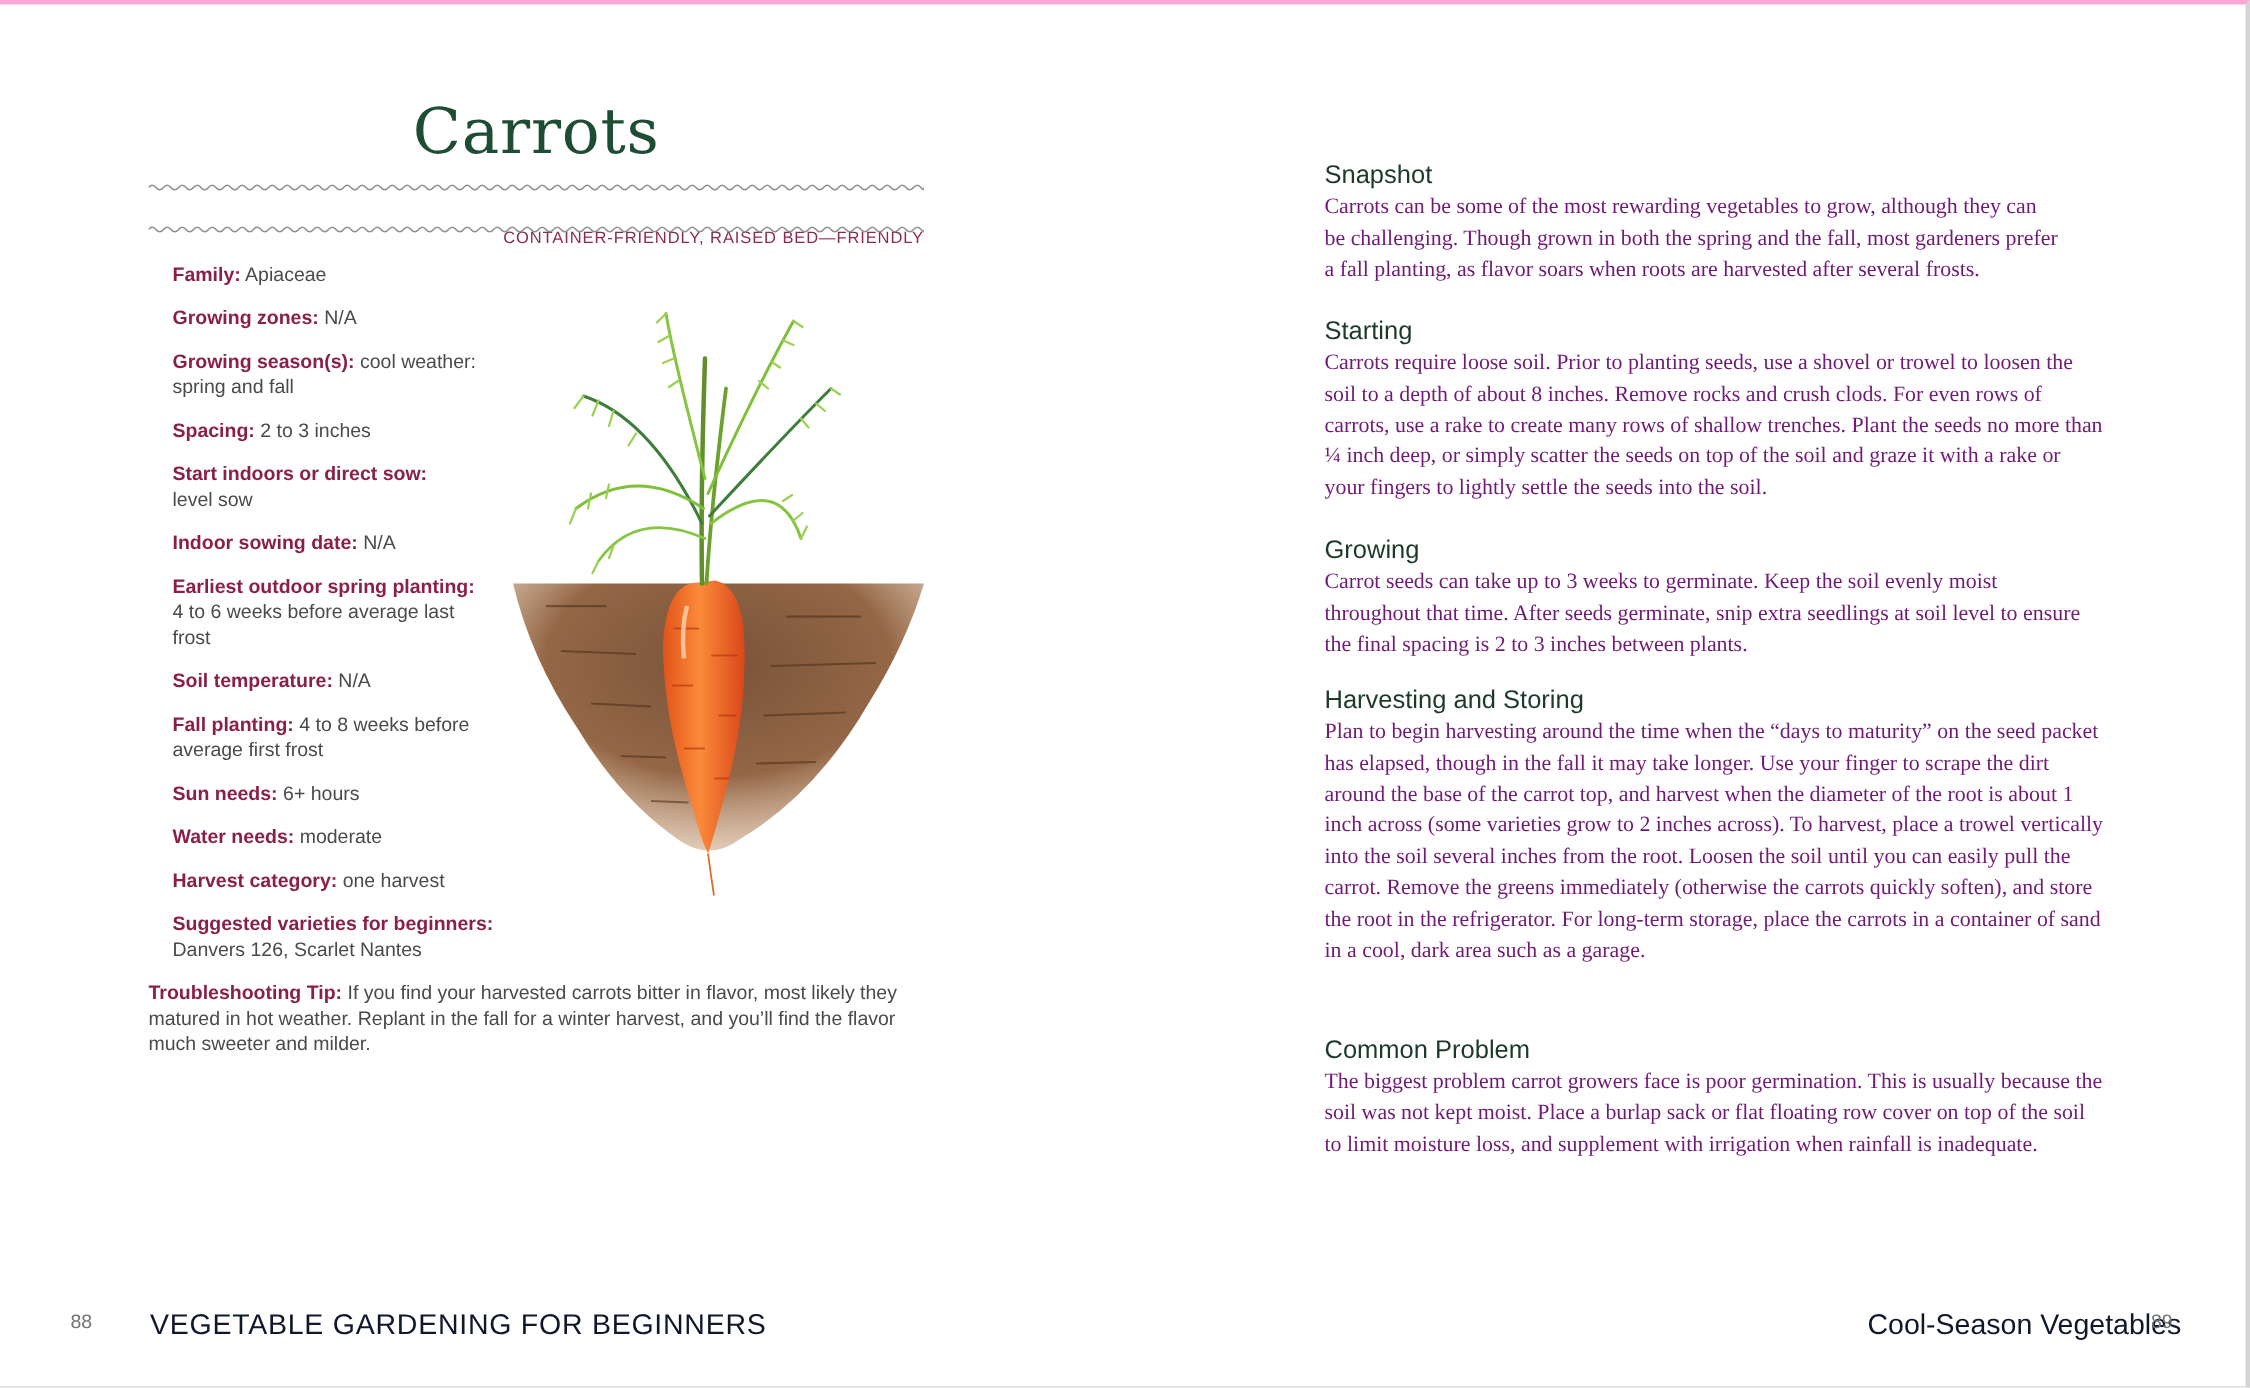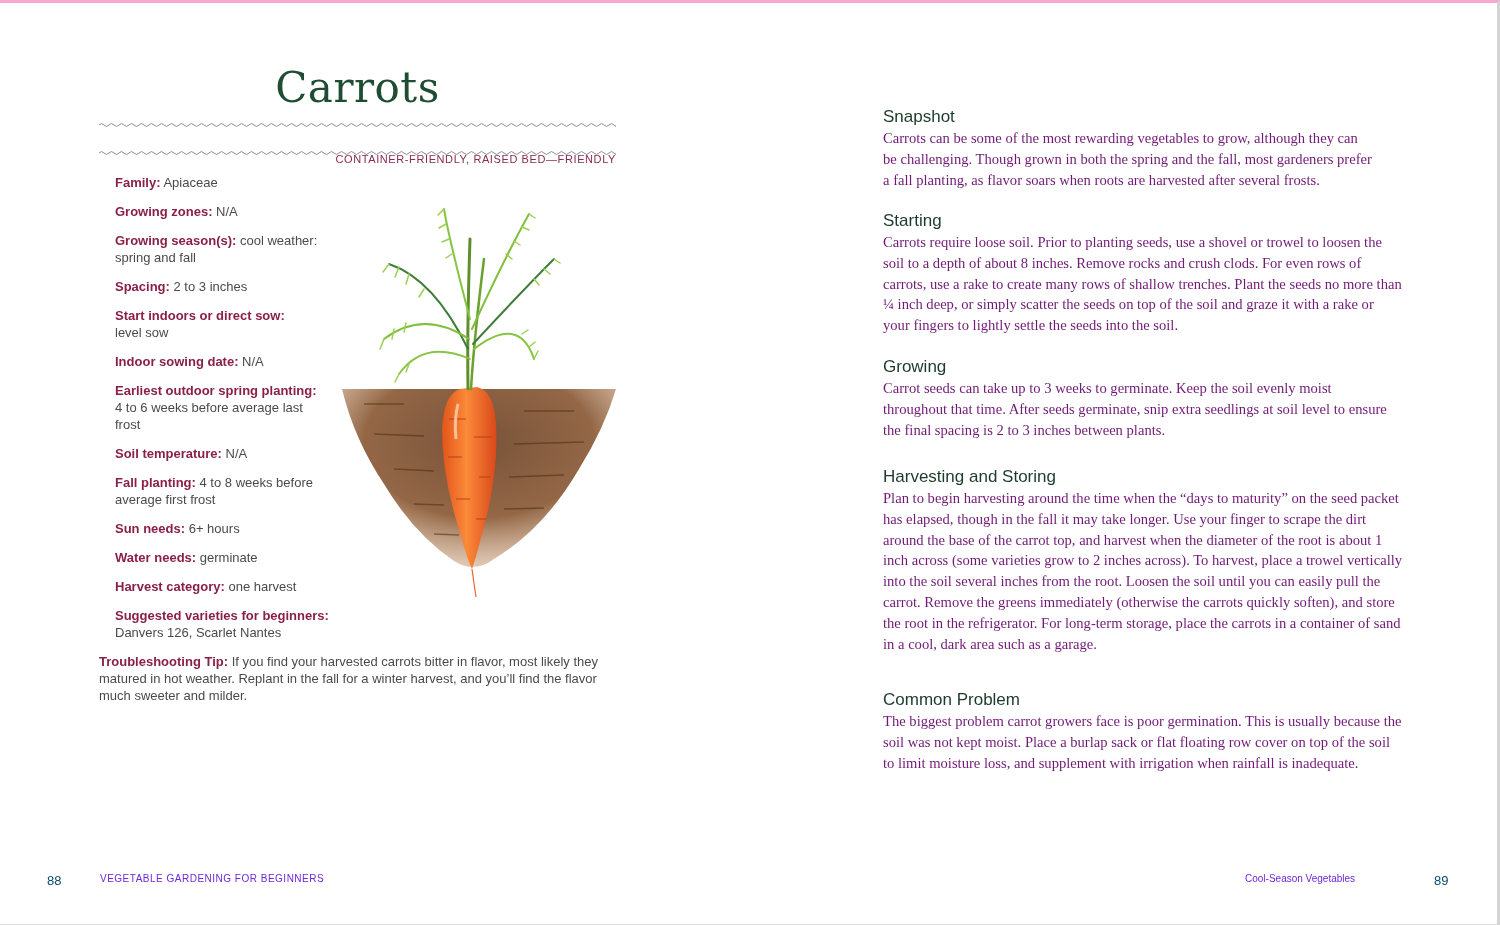--- a/index.html
+++ b/index.html
@@ -44,24 +44,24 @@
   .section h2 {
     margin: 0; font-family: "Liberation Sans", sans-serif; font-weight: normal; font-size: 17px;
     color: #1c3a2a; line-height: 22px;
   }
   .section p {
     margin: 0; font-family: "Liberation Serif", serif; font-size: 14.6px; line-height: 20.8px; color: #701a75;
   }
 
   
   .folio {
-    position: absolute; top: 870px; font-family: "Liberation Sans", sans-serif; font-size: 13px; color: #0c4a6e;
+    position: absolute; top: 870px; font-family: "Liberation Sans", sans-serif; font-size: 13px; color: #737373;
   }
   .running-head {
-    position: absolute; top: 870px; font-family: "Liberation Sans", sans-serif; font-size: 10px; color: #6d28d9; letter-spacing: 0.5px;
+    position: absolute; top: 870px; font-family: "Liberation Sans", sans-serif; font-size: 19px; color: #0f172a; letter-spacing: 0.5px;
   }
 </style>
 </head>
 <body>
 
 <div class="spread">
 
   <div class="page-left">
     <h1 class="title">Carrots</h1>
 
@@ -81,21 +81,21 @@
       <div class="fact"><span class="label">Family:</span><span> Apiaceae</span></div>
       <div class="fact"><span class="label">Growing zones:</span><span> N/A</span></div>
       <div class="fact" style="width:215px"><span class="label">Growing season(s):</span><span> cool weather: spring and fall</span></div>
       <div class="fact"><span class="label">Spacing:</span><span> 2 to 3 inches</span></div>
       <div class="fact" style="width:185px"><span class="label">Start indoors or direct sow:</span><span> level sow</span></div>
       <div class="fact"><span class="label">Indoor sowing date:</span><span> N/A</span></div>
       <div class="fact" style="width:210px"><span class="label">Earliest outdoor spring planting:</span><br><span> 4 to 6 weeks before average last frost</span></div>
       <div class="fact"><span class="label">Soil temperature:</span><span> N/A</span></div>
       <div class="fact" style="width:215px"><span class="label">Fall planting:</span><span> 4 to 8 weeks before average first frost</span></div>
       <div class="fact"><span class="label">Sun needs:</span><span> 6+ hours</span></div>
-      <div class="fact"><span class="label">Water needs:</span><span> germinate</span></div>
+      <div class="fact"><span class="label">Water needs:</span><span> moderate</span></div>
       <div class="fact"><span class="label">Harvest category:</span><span> one harvest</span></div>
       <div class="fact"><span class="label">Suggested varieties for beginners:</span><br><span> Danvers 126, Scarlet Nantes</span></div>
     </div>
 
     <div class="fact tip"><span class="label">Troubleshooting Tip:</span><span> If you find your harvested carrots bitter in flavor, most likely they matured in hot weather. Replant in the fall for a winter harvest, and you’ll find the flavor much sweeter and milder.</span></div>
 
     <div class="illustration">
       <svg width="290" height="400" viewBox="0 0 290 400">
         <defs>
           <radialGradient id="soilGrad" cx="50%" cy="30%" r="70%">
@@ -168,21 +168,21 @@
       <p style="width:490px">Carrots can be some of the most rewarding vegetables to grow, although they can be challenging. Though grown in both the spring and the fall, most gardeners prefer a fall planting, as flavor soars when roots are harvested after several frosts.</p>
     </div>
     <div class="section" style="top:169px">
       <h2>Starting</h2>
       <p>Carrots require loose soil. Prior to planting seeds, use a shovel or trowel to loosen the soil to a depth of about 8 inches. Remove rocks and crush clods. For even rows of carrots, use a rake to create many rows of shallow trenches. Plant the seeds no more than ¼ inch deep, or simply scatter the seeds on top of the soil and graze it with a rake or your fingers to lightly settle the seeds into the soil.</p>
     </div>
     <div class="section" style="top:315px">
       <h2>Growing</h2>
       <p style="width:505px">Carrot seeds can take up to 3 weeks to germinate. Keep the soil evenly moist throughout that time. After seeds germinate, snip extra seedlings at soil level to ensure the final spacing is 2 to 3 inches between plants.</p>
     </div>
-    <div class="section" style="top:425px">
+    <div class="section" style="top:415px">
       <h2>Harvesting and Storing</h2>
       <p>Plan to begin harvesting around the time when the “days to maturity” on the seed packet has elapsed, though in the fall it may take longer. Use your finger to scrape the dirt around the base of the carrot top, and harvest when the diameter of the root is about 1 inch across (some varieties grow to 2 inches across). To harvest, place a trowel vertically into the soil several inches from the root. Loosen the soil until you can easily pull the carrot. Remove the greens immediately (otherwise the carrots quickly soften), and store the root in the refrigerator. For long-term storage, place the carrots in a container of sand in a cool, dark area such as a garage.</p>
     </div>
     <div class="section" style="top:648px">
       <h2>Common Problem</h2>
       <p>The biggest problem carrot growers face is poor germination. This is usually because the soil was not kept moist. Place a burlap sack or flat floating row cover on top of the soil to limit moisture loss, and supplement with irrigation when rainfall is inadequate.</p>
     </div>
 
     <div class="running-head" style="left:495px; letter-spacing:0">Cool-Season Vegetables</div>
     <div class="folio" style="left:684px">89</div>

